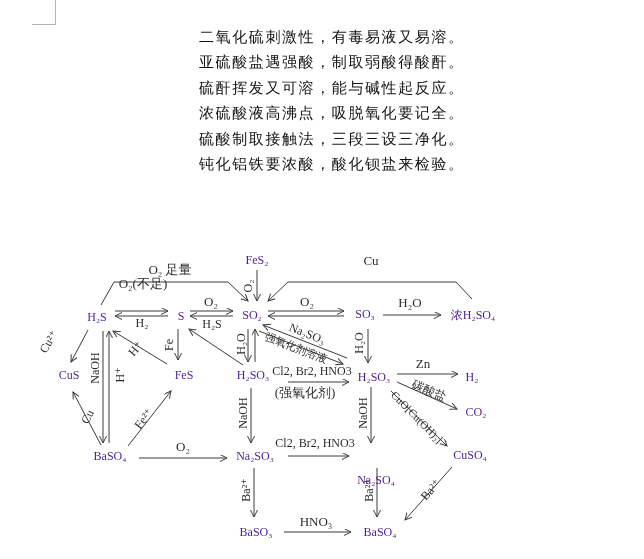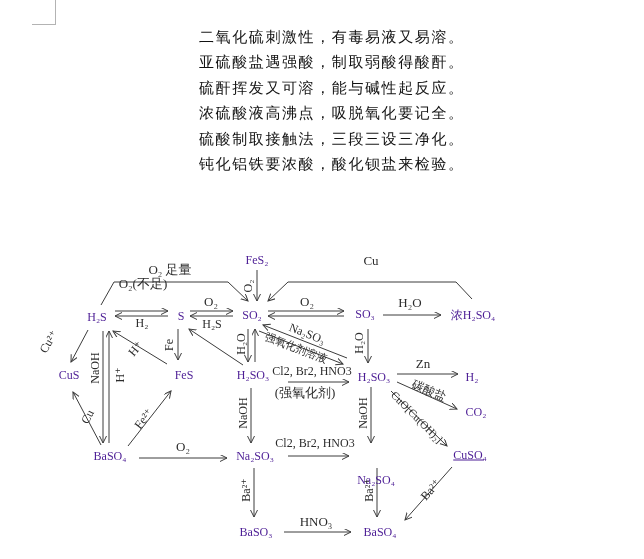--- a/index.html
+++ b/index.html
@@ -87,21 +87,21 @@
   <span class="node" style="left:181px;top:316px;">S</span>
   <span class="node" style="left:252px;top:315px;">SO₂</span>
   <span class="node" style="left:365px;top:314px;">SO₃</span>
   <span class="node" style="left:473px;top:315px;">浓H₂SO₄</span>
   <span class="node" style="left:69px;top:375px;">CuS</span>
   <span class="node" style="left:184px;top:375px;">FeS</span>
   <span class="node" style="left:253px;top:375px;text-align:right;">H₂SO₃</span>
   <span class="node" style="left:374px;top:377px;">H₂SO₃</span>
   <span class="node" style="left:472px;top:377px;">H₂</span>
   <span class="node" style="left:476px;top:412px;">CO₂</span>
-  <span class="node" style="left:470px;top:455px;text-decoration:underline;">CuSO₄</span>
+  <span class="node" style="left:470px;top:455px;">CuSO₄</span>
   <span class="node" style="left:110px;top:456px;">BaSO₄</span>
   <span class="node" style="left:255px;top:456px;">Na₂SO₃</span>
   <span class="node" style="left:376px;top:480px;">Na₂SO₄</span>
   <span class="node" style="left:256px;top:532px;">BaSO₃</span>
   <span class="node" style="left:380px;top:532px;">BaSO₄</span>
 
   <span class="lbl" style="left:170px;top:270px;">O₂ 足量</span>
   <span class="lbl" style="left:371px;top:261px;">Cu</span>
   <span class="lbl" style="left:248px;top:286px;transform:translate(-50%,-50%) rotate(-90deg);font-size:12px;">O₂</span>
   <span class="lbl" style="left:143px;top:284px;">O₂(不足)</span>

